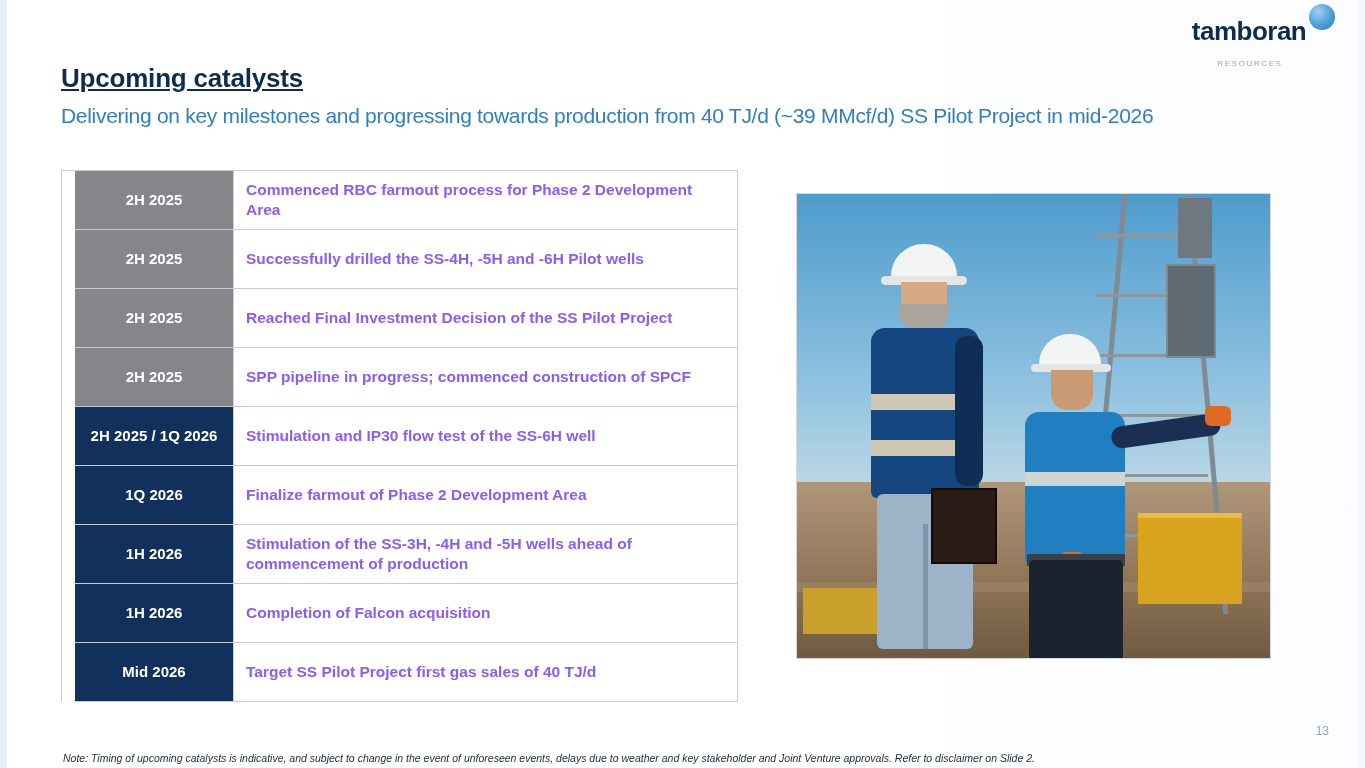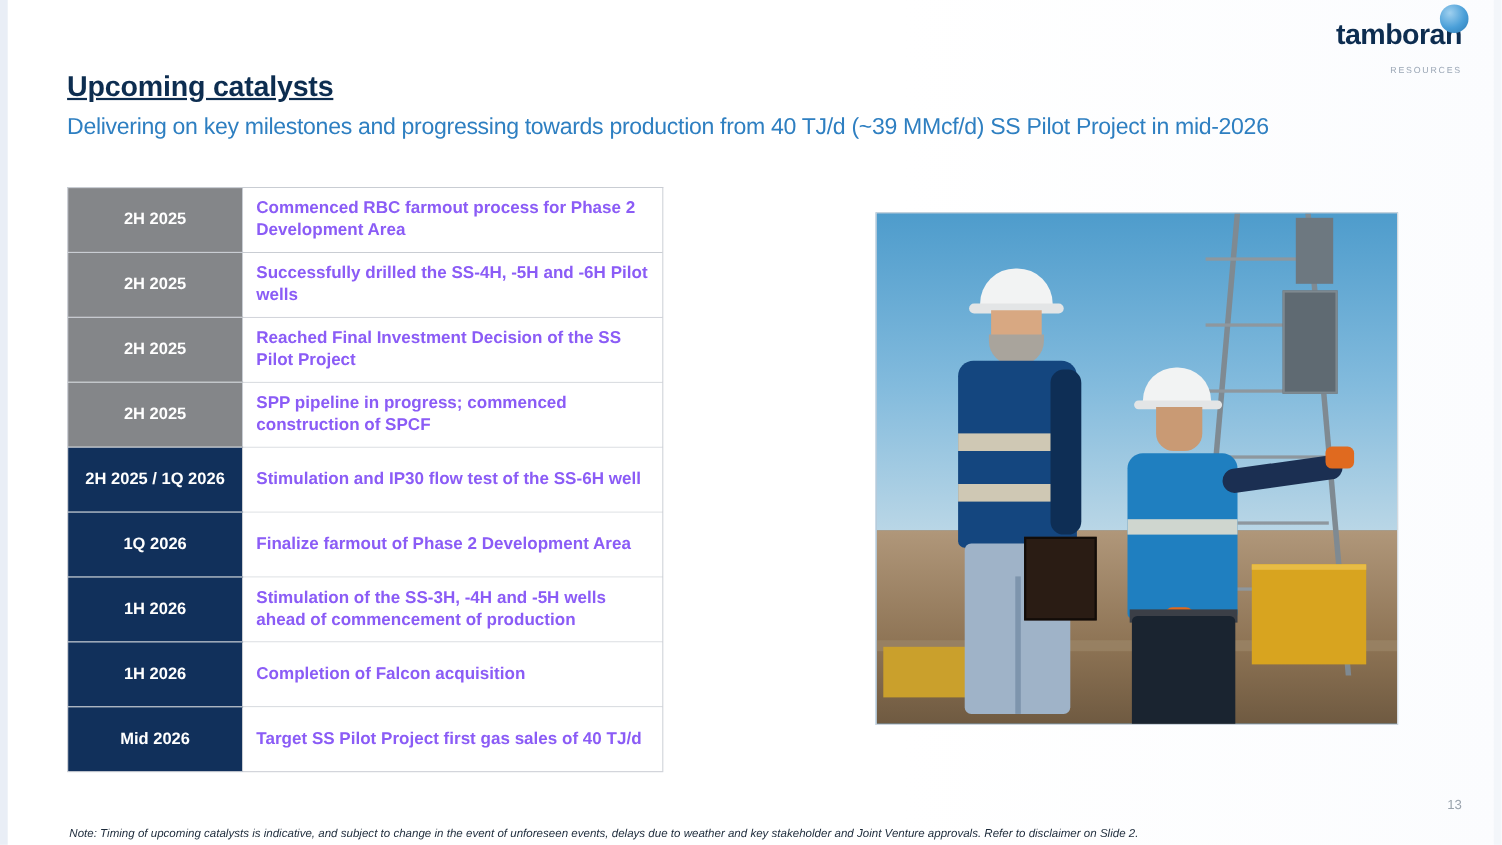--- a/index.html
+++ b/index.html
@@ -36,21 +36,21 @@
     width: 7px;
     height: 768px;
     background: #f3f6fa;
   }
 
   
   .logo {
     position: absolute;
     right: 36px;
     top: 18px;
-    text-align: right;
+    text-align: center;
     width: 160px;
   }
   .logo-word {
     font-size: 26px;
     font-weight: bold;
     color: #0d2d50;
     letter-spacing: -0.5px;
     line-height: 1;
   }
   .logo-sub {
@@ -89,24 +89,25 @@
     color: #2e7fc1;
     letter-spacing: -0.3px;
     white-space: nowrap;
   }
 
   
   .table {
     position: absolute;
     left: 61px;
     top: 170px;
-    width: 542px;
+    width: 677px;
     border: 1px solid #c9cdd3;
     border-bottom: none;
     box-sizing: border-box;
+    padding-left: 13px;
   }
   .row {
     display: flex;
     border-bottom: 1px solid #c9cdd3;
     min-height: 58px;
   }
   .cell-period {
     width: 159px;
     flex: 0 0 159px;
     display: flex;

